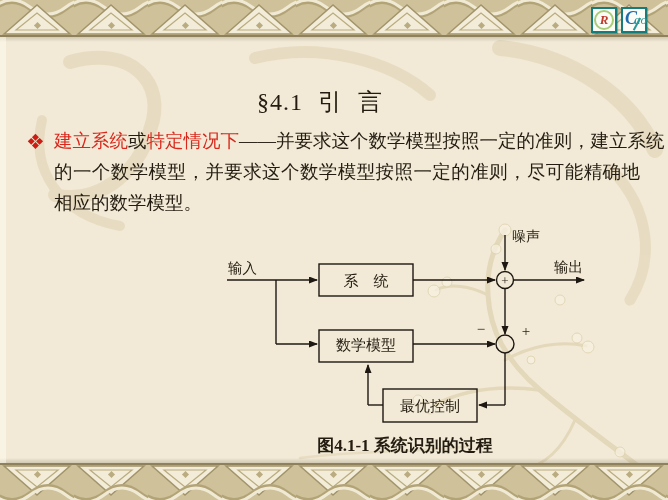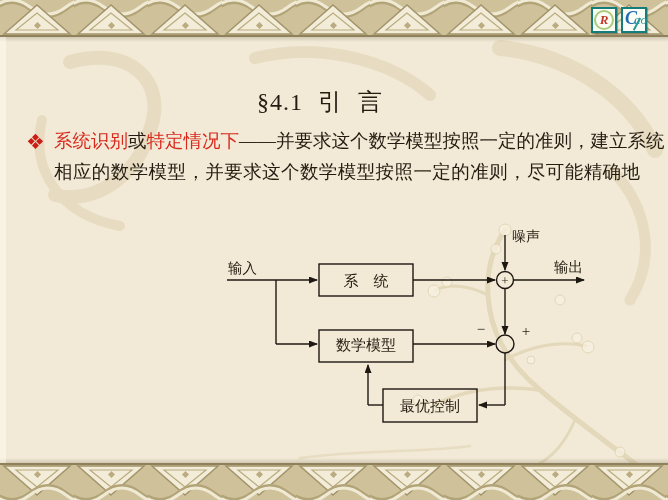--- a/index.html
+++ b/index.html
@@ -130,22 +130,23 @@
   <div class="logo logo-cao">
     <span class="cletter">C</span>
     <span class="aoletters">ao</span>
     <span class="slash"></span>
   </div>
 
   <div class="title">§4.1 引 言</div>
 
   <div class="bullet">❖</div>
   <div class="para">
-    <div class="pline"><span class="red">系统识别</span><span>或</span><span class="red">特定情况下</span><span>——并要求这个数学模型按照一定的准则，建立系统</span></div>
-    <div class="pline">相应的数学模型，并要求这个数学模型按照一定的准则，尽可能精确地</div>
+    <div class="pline"><span class="red">建立系统</span><span>或</span><span class="red">特定情况下</span><span>——并要求这个数学模型按照一定的准则，建立系统</span></div>
+    <div class="pline">的一个数学模型，并要求这个数学模型按照一定的准则，尽可能精确地</div>
+    <div class="pline last">相应的数学模型。</div>
   </div>
 
   <svg class="diagram" width="380" height="205" viewBox="0 0 380 205">
     <defs>
       <marker id="arr" markerWidth="9" markerHeight="8" refX="8" refY="3.5" orient="auto" markerUnits="userSpaceOnUse">
         <path d="M0,0 L9,3.5 L0,7 Z" fill="#1e1812"></path>
       </marker>
     </defs>
     <g stroke="#1e1812" stroke-width="1.4" fill="none">
       <line x1="12" y1="55" x2="102" y2="55" marker-end="url(#arr)"></line>
@@ -170,14 +171,15 @@
     <text x="297" y="16" font-size="14">噪声</text>
     <text x="339" y="47" font-size="14.5">输出</text>
     <text x="151" y="60.5" font-size="15" text-anchor="middle">系　统</text>
     <text x="151" y="124.5" font-size="15" text-anchor="middle">数学模型</text>
     <text x="215" y="186" font-size="15" text-anchor="middle">最优控制</text>
     <text x="290" y="59.8" font-size="13" text-anchor="middle">+</text>
     <text x="266" y="109" font-size="15" text-anchor="middle">−</text>
     <text x="311" y="111" font-size="15" text-anchor="middle">+</text>
   </svg>
 
+  <div class="caption">图4.1-1  系统识别的过程</div>
 
 </div>
 
 </body></html>

